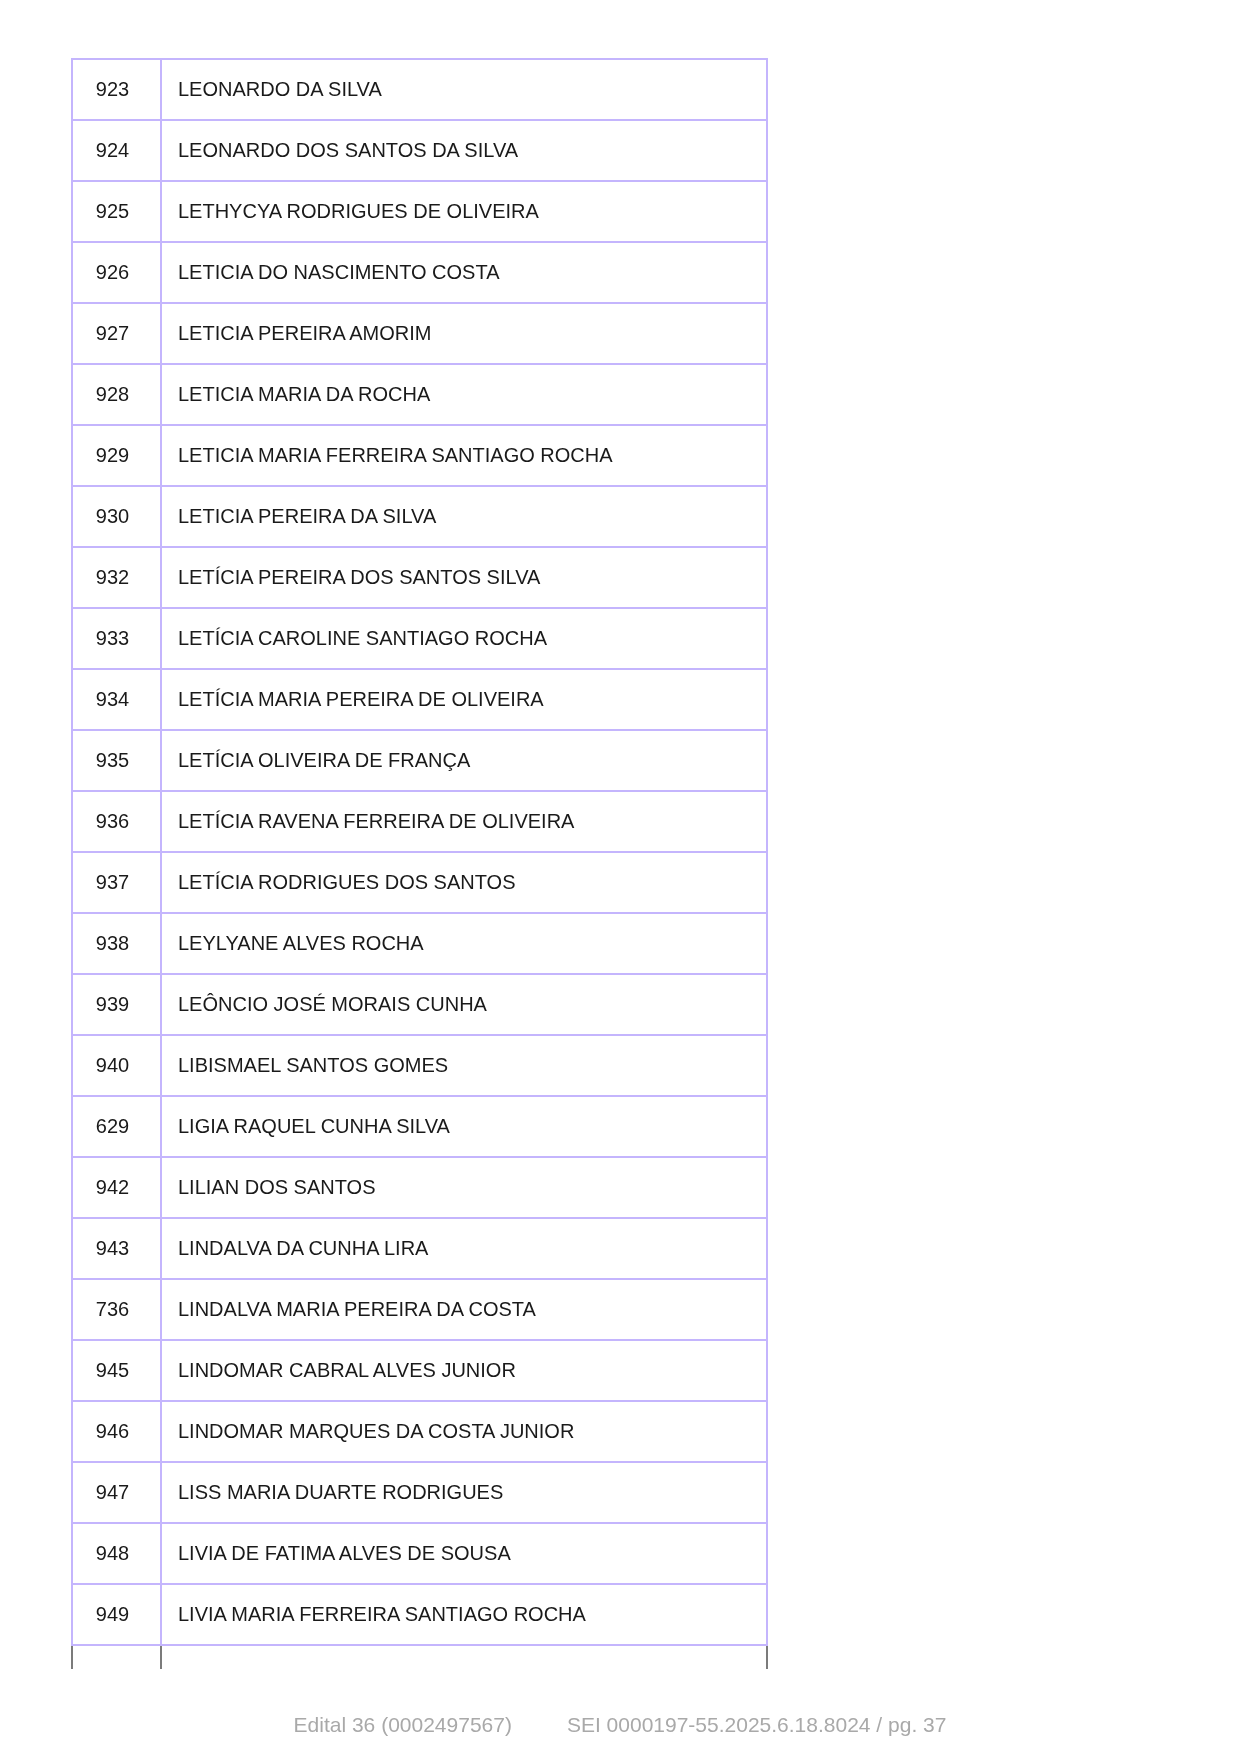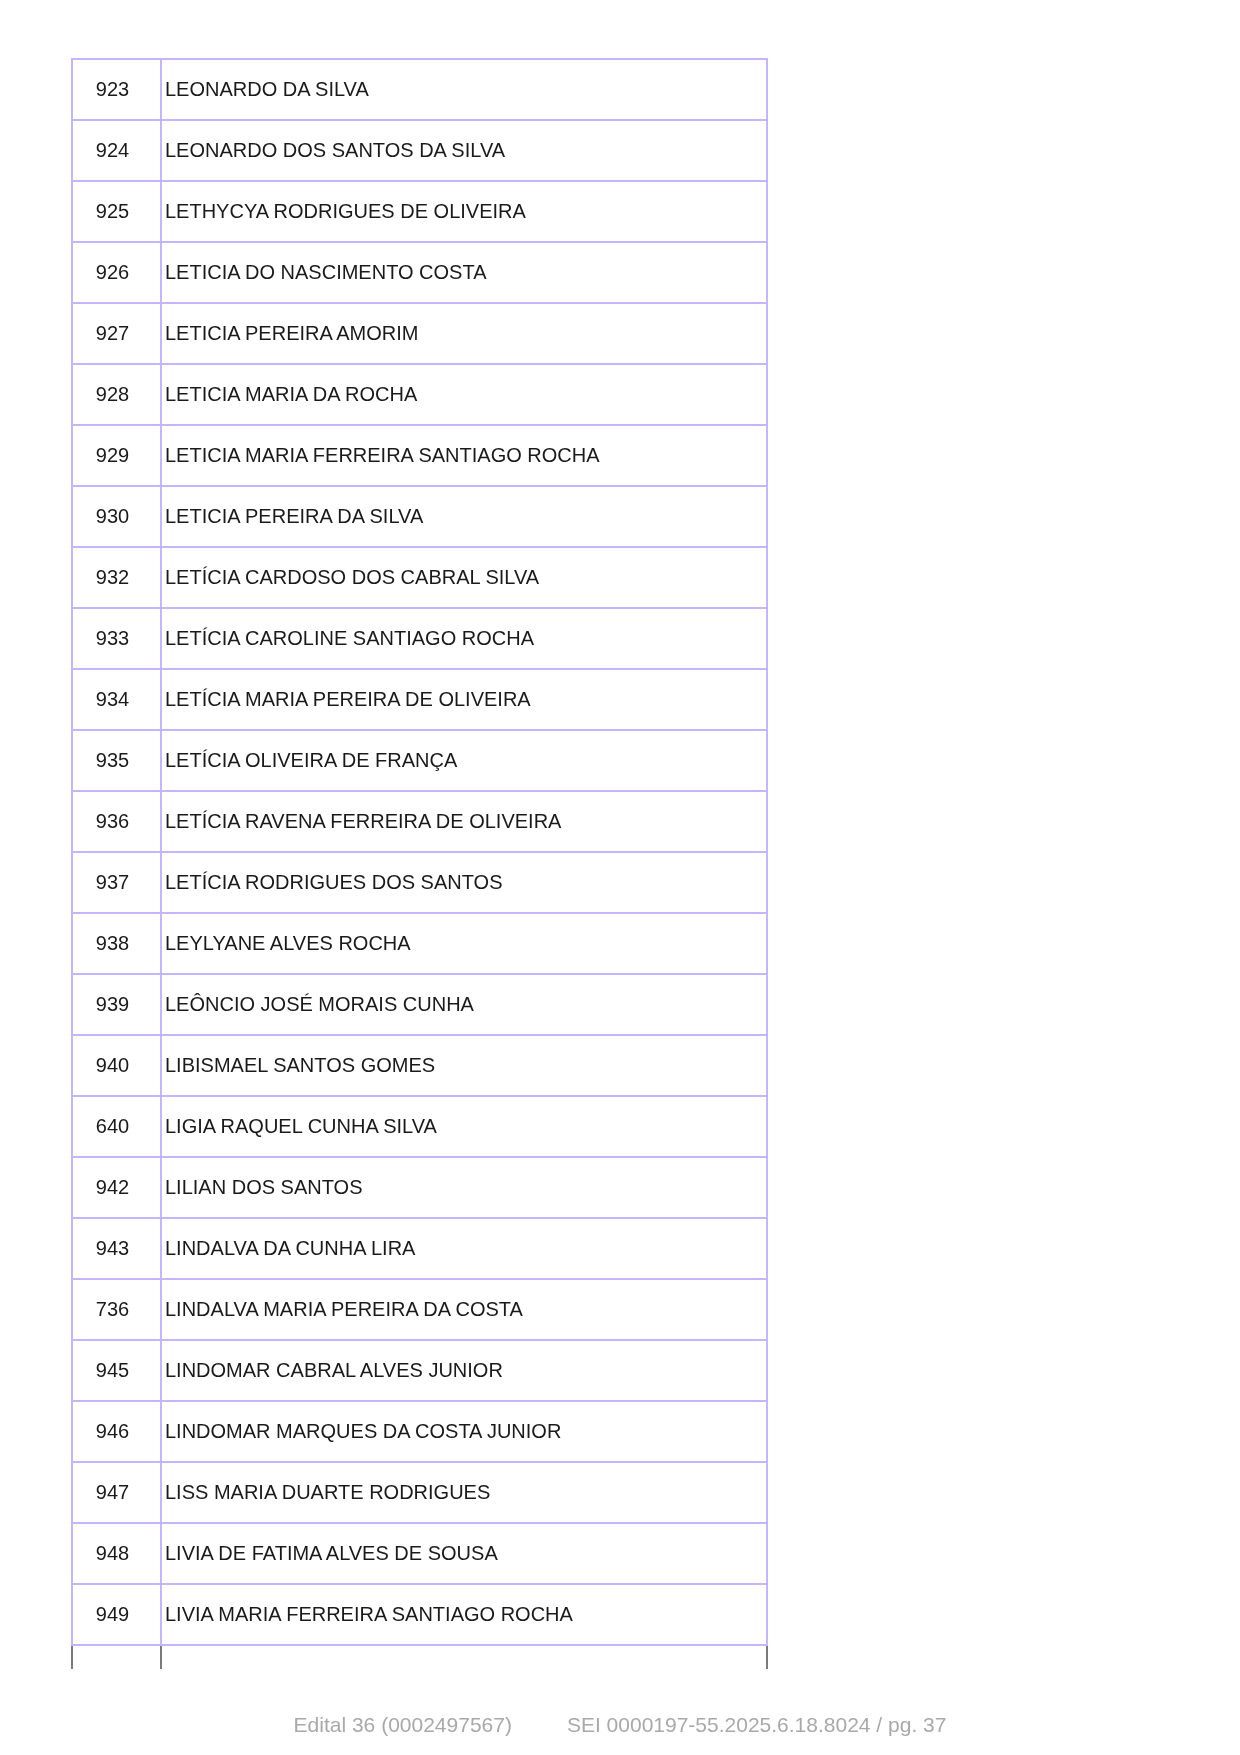--- a/index.html
+++ b/index.html
@@ -31,21 +31,21 @@
     vertical-align: middle;
     white-space: nowrap;
     overflow: hidden;
   }
   td.num-cell {
     width: 89px;
     text-align: center;
     padding-right: 8px;
   }
   td.name-cell {
-    padding-left: 3px;
+    padding-left: 16px;
   }
   
   .partial-row {
     position: relative;
     width: 100%;
     height: 23px;
     border-left: 2px solid #7b7b7b;
     border-right: 2px solid #7b7b7b;
   }
   .partial-row .divider-stub {
@@ -104,21 +104,21 @@
           <tr>
     <td class="num-cell">929</td>
     <td class="name-cell">LETICIA MARIA FERREIRA SANTIAGO ROCHA</td>
   </tr>
           <tr>
     <td class="num-cell">930</td>
     <td class="name-cell">LETICIA PEREIRA DA SILVA</td>
   </tr>
           <tr>
     <td class="num-cell">932</td>
-    <td class="name-cell">LETÍCIA CARDOSO DOS CABRAL SILVA</td>
+    <td class="name-cell">LETÍCIA PEREIRA DOS SANTOS SILVA</td>
   </tr>
           <tr>
     <td class="num-cell">933</td>
     <td class="name-cell">LETÍCIA CAROLINE SANTIAGO ROCHA</td>
   </tr>
           <tr>
     <td class="num-cell">934</td>
     <td class="name-cell">LETÍCIA MARIA PEREIRA DE OLIVEIRA</td>
   </tr>
           <tr>
@@ -139,21 +139,21 @@
   </tr>
           <tr>
     <td class="num-cell">939</td>
     <td class="name-cell">LEÔNCIO JOSÉ MORAIS CUNHA</td>
   </tr>
           <tr>
     <td class="num-cell">940</td>
     <td class="name-cell">LIBISMAEL SANTOS GOMES</td>
   </tr>
           <tr>
-    <td class="num-cell">640</td>
+    <td class="num-cell">629</td>
     <td class="name-cell">LIGIA RAQUEL CUNHA SILVA</td>
   </tr>
           <tr>
     <td class="num-cell">942</td>
     <td class="name-cell">LILIAN DOS SANTOS</td>
   </tr>
           <tr>
     <td class="num-cell">943</td>
     <td class="name-cell">LINDALVA DA CUNHA LIRA</td>
   </tr>

